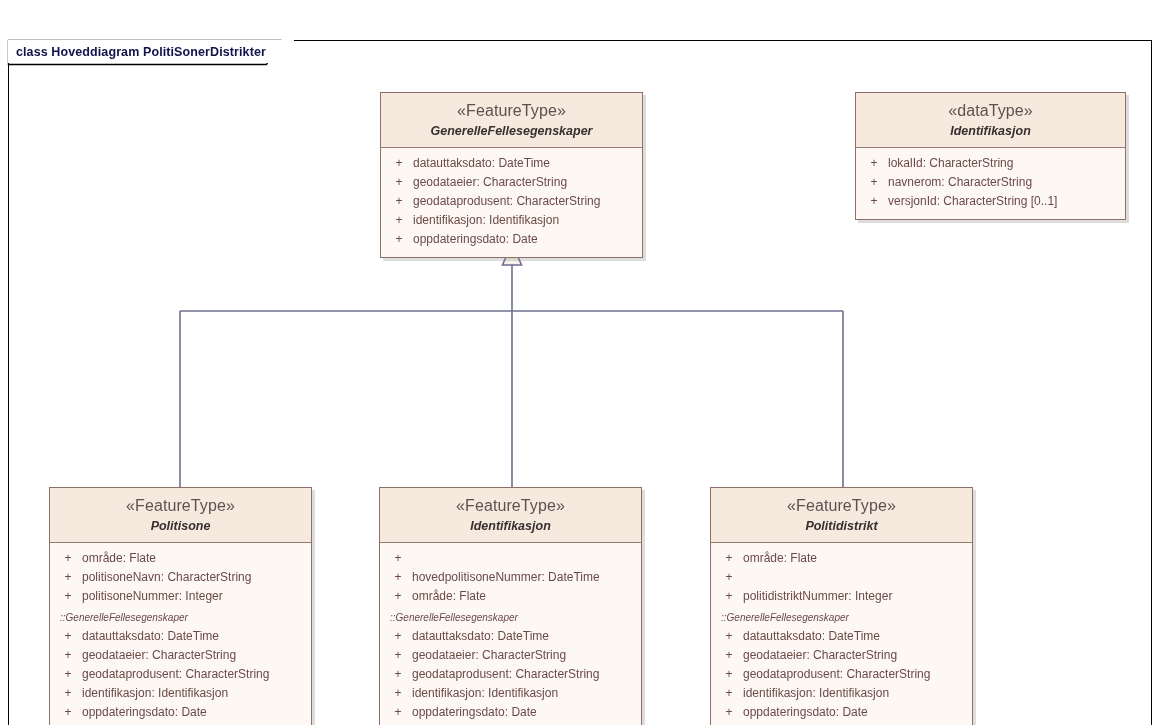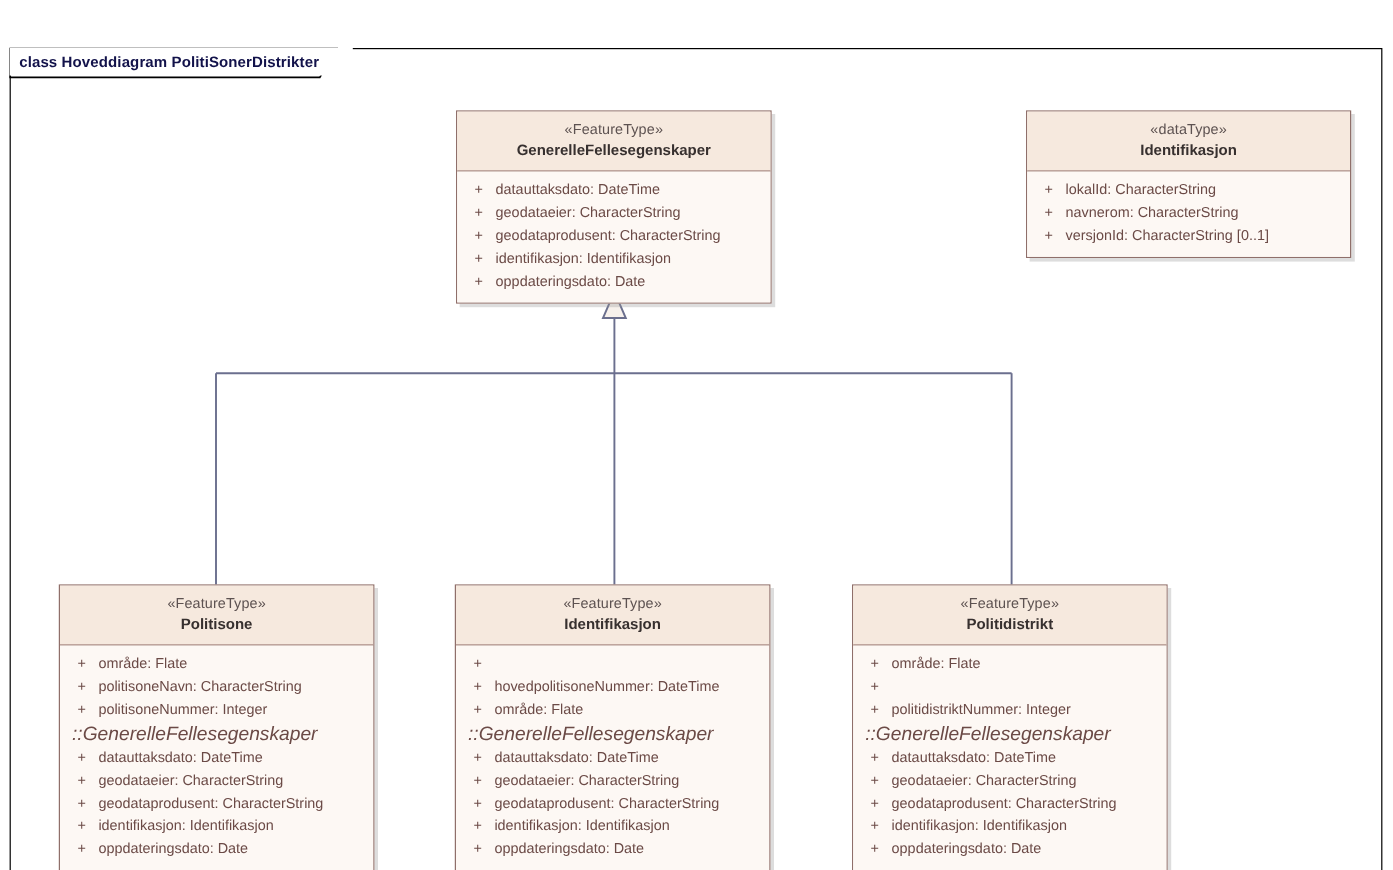--- a/index.html
+++ b/index.html
@@ -77,30 +77,31 @@
   .uml-header {
     box-sizing: border-box;
     background: #f6e9de;
     border-bottom: 1px solid #9a7a72;
     padding: 7px 6px 8px 6px;
     text-align: center;
     line-height: 1.35;
   }
   .stereotype {
     display: block;
-    font-size: 12px;
+    font-size: 16px;
     color: #5d5251;
     letter-spacing: 0.1px;
   }
   .class-title {
     display: block;
     font-size: 12.5px;
     font-weight: bold;
     color: #37302f;
     margin-top: 1px;
+    font-style: italic;
   }
   .class-title.italic {
   }
   .uml-body {
     box-sizing: border-box;
     background: #fdf8f4;
     padding: 6px 4px 8px 4px;
   }
   .attr-row {
     display: flex;
@@ -113,21 +114,21 @@
   .attr-vis {
     width: 28px;
     flex: none;
     text-align: center;
     color: #6b4a46;
   }
   .attr-text {
     color: #6b4a46;
   }
   .inherit-label {
-    font-size: 16px;
+    font-size: 10px;
     font-style: italic;
     color: #6b4a46;
     line-height: 19px;
     padding-left: 6px;
     margin-top: 2px;
     white-space: nowrap;
   }
 
   
   #class-generelle { left: 380px; top: 60px;  width: 263px; }

